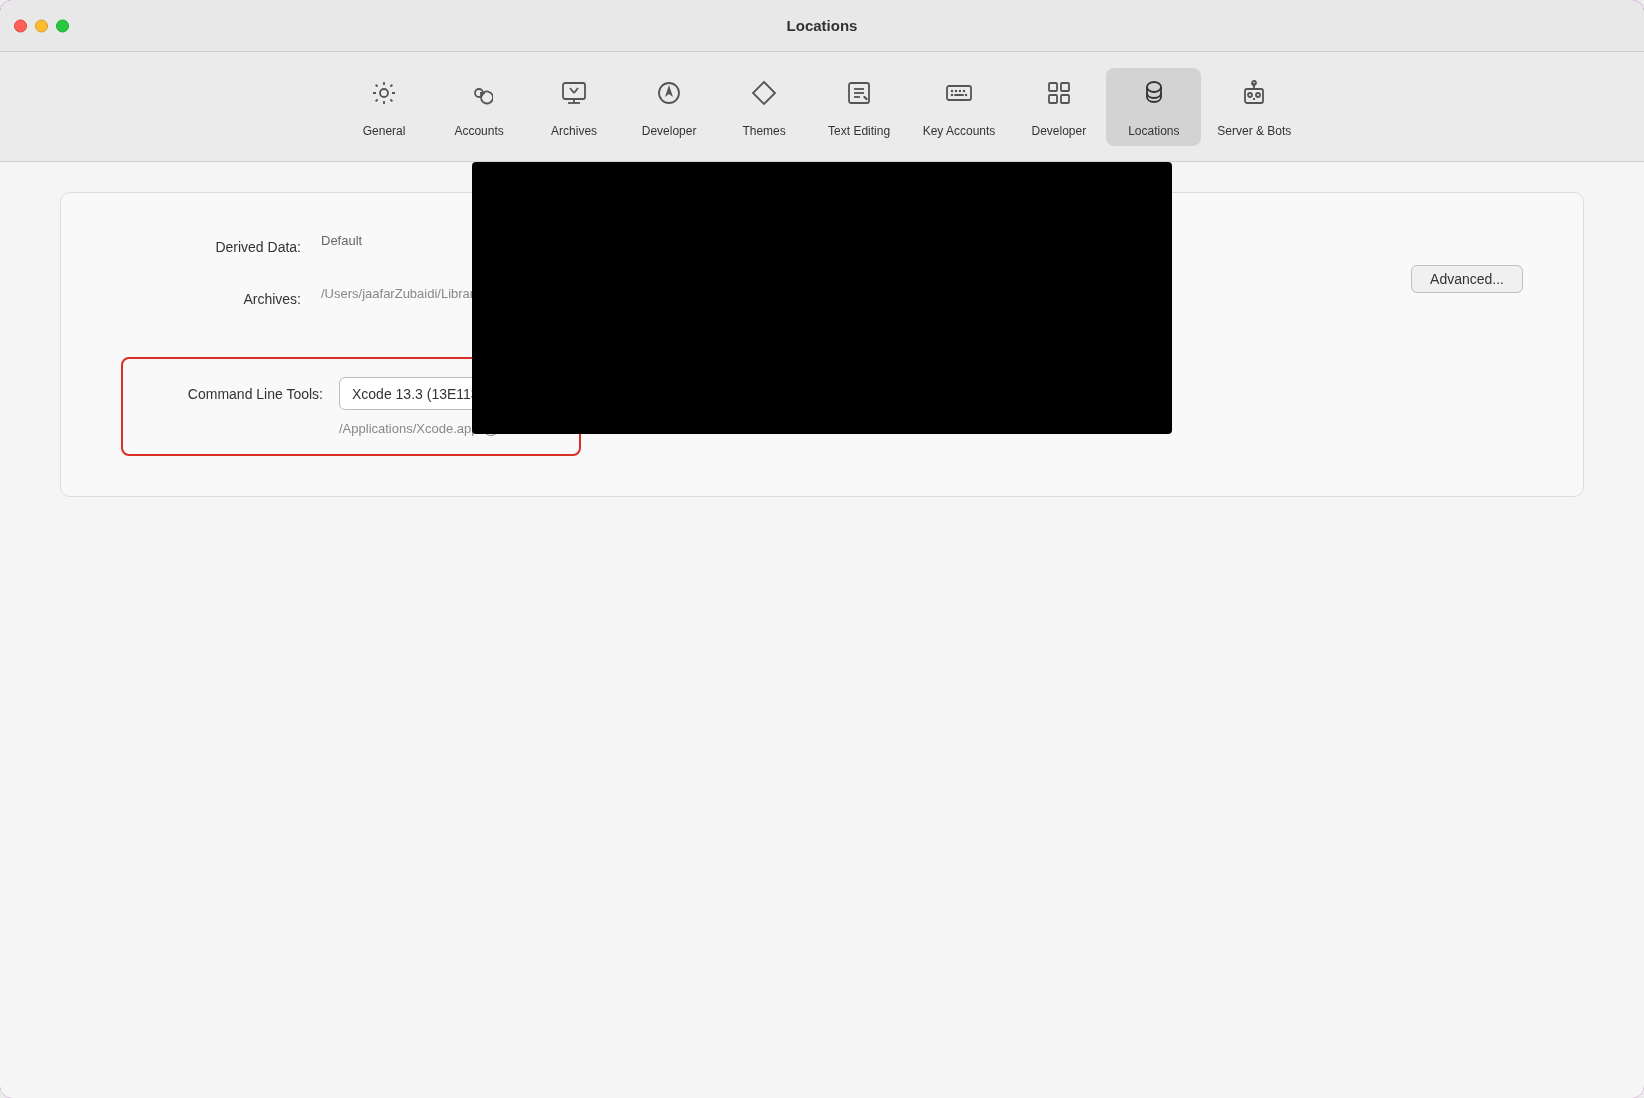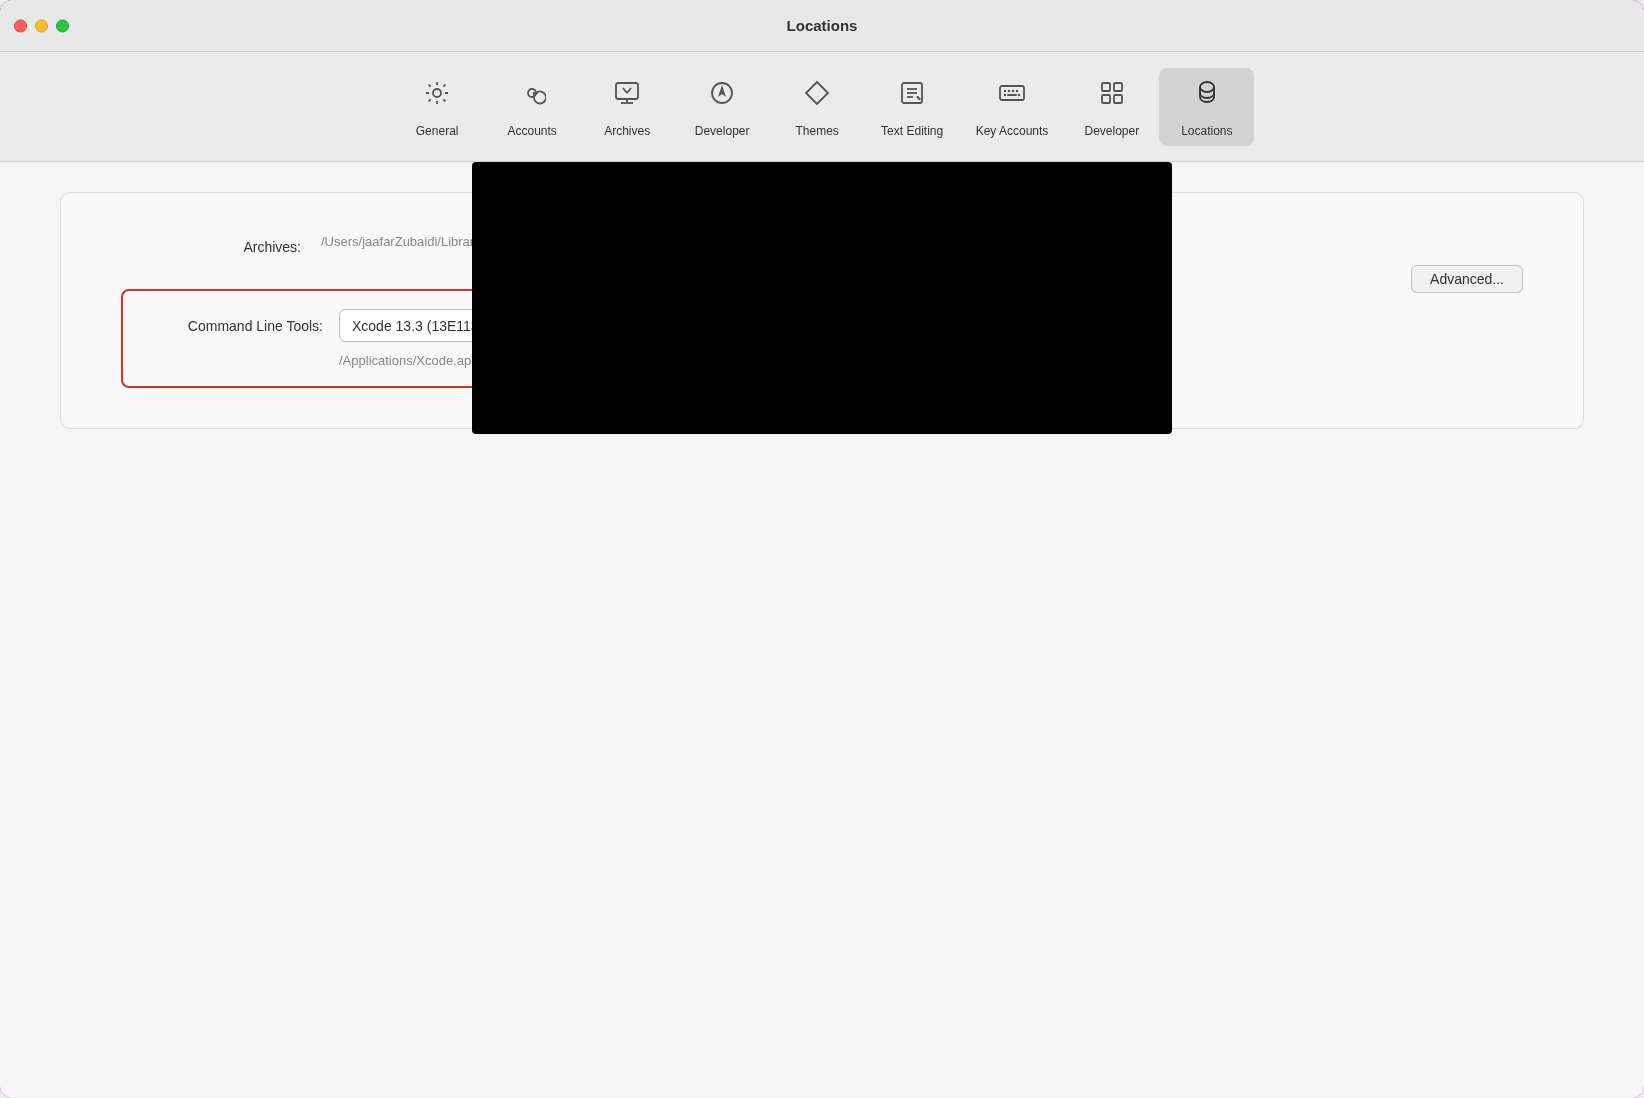--- a/index.html
+++ b/index.html
@@ -195,21 +195,21 @@
     }
 
     
     .cmd-tools-section {
       border: 2px solid #d93025;
       border-radius: 8px;
       padding: 18px 20px;
       display: inline-flex;
       flex-direction: column;
       gap: 10px;
-      margin-top: 4px;
+      margin-top: 20px;
     }
 
     .cmd-tools-row {
       display: flex;
       align-items: center;
       gap: 16px;
     }
 
     .cmd-tools-label {
       font-size: 14px;
@@ -381,30 +381,49 @@
       <div class="toolbar-icon">
         <svg viewBox="0 0 28 28" fill="none" stroke="#333" stroke-width="1.8">
           <ellipse cx="14" cy="8" rx="7" ry="5"></ellipse>
           <path d="M7 8v6c0 3 3 5 7 5s7-2 7-5V8"></path>
           <path d="M7 14v4c0 3 3 5 7 5s7-2 7-5v-4"></path>
         </svg>
       </div>
       <span class="toolbar-label">Locations</span>
     </div>
 
+    <div class="toolbar-item">
+      <div class="toolbar-icon">
+        <svg viewBox="0 0 28 28" fill="none" stroke="#555" stroke-width="1.8">
+          <rect x="5" y="10" width="18" height="14" rx="2"></rect>
+          <circle cx="10" cy="16" r="2"></circle>
+          <circle cx="18" cy="16" r="2"></circle>
+          <line x1="13" y1="20" x2="15" y2="20"></line>
+          <line x1="14" y1="4" x2="14" y2="10"></line>
+          <circle cx="14" cy="4" r="2"></circle>
+        </svg>
+      </div>
+      <span class="toolbar-label">Server &amp; Bots</span>
+    </div>
 
   </div>
 
   <div class="content">
     <div class="content-inner">
 
       
       <button class="advanced-btn">Advanced...</button>
 
       
+      <div class="settings-row">
+        <span class="settings-label">Derived Data:</span>
+        <div class="settings-value">
+          <span class="path-text">Default</span>
+        </div>
+      </div>
 
       
       <div class="settings-row">
         <span class="settings-label">Archives:</span>
         <div class="settings-value">
           <div class="path-link">
             <span>/Users/jaafarZubaidi/Library/Developer/Xcode/Archives</span>
             <span class="path-arrow">→</span>
           </div>
         </div>

